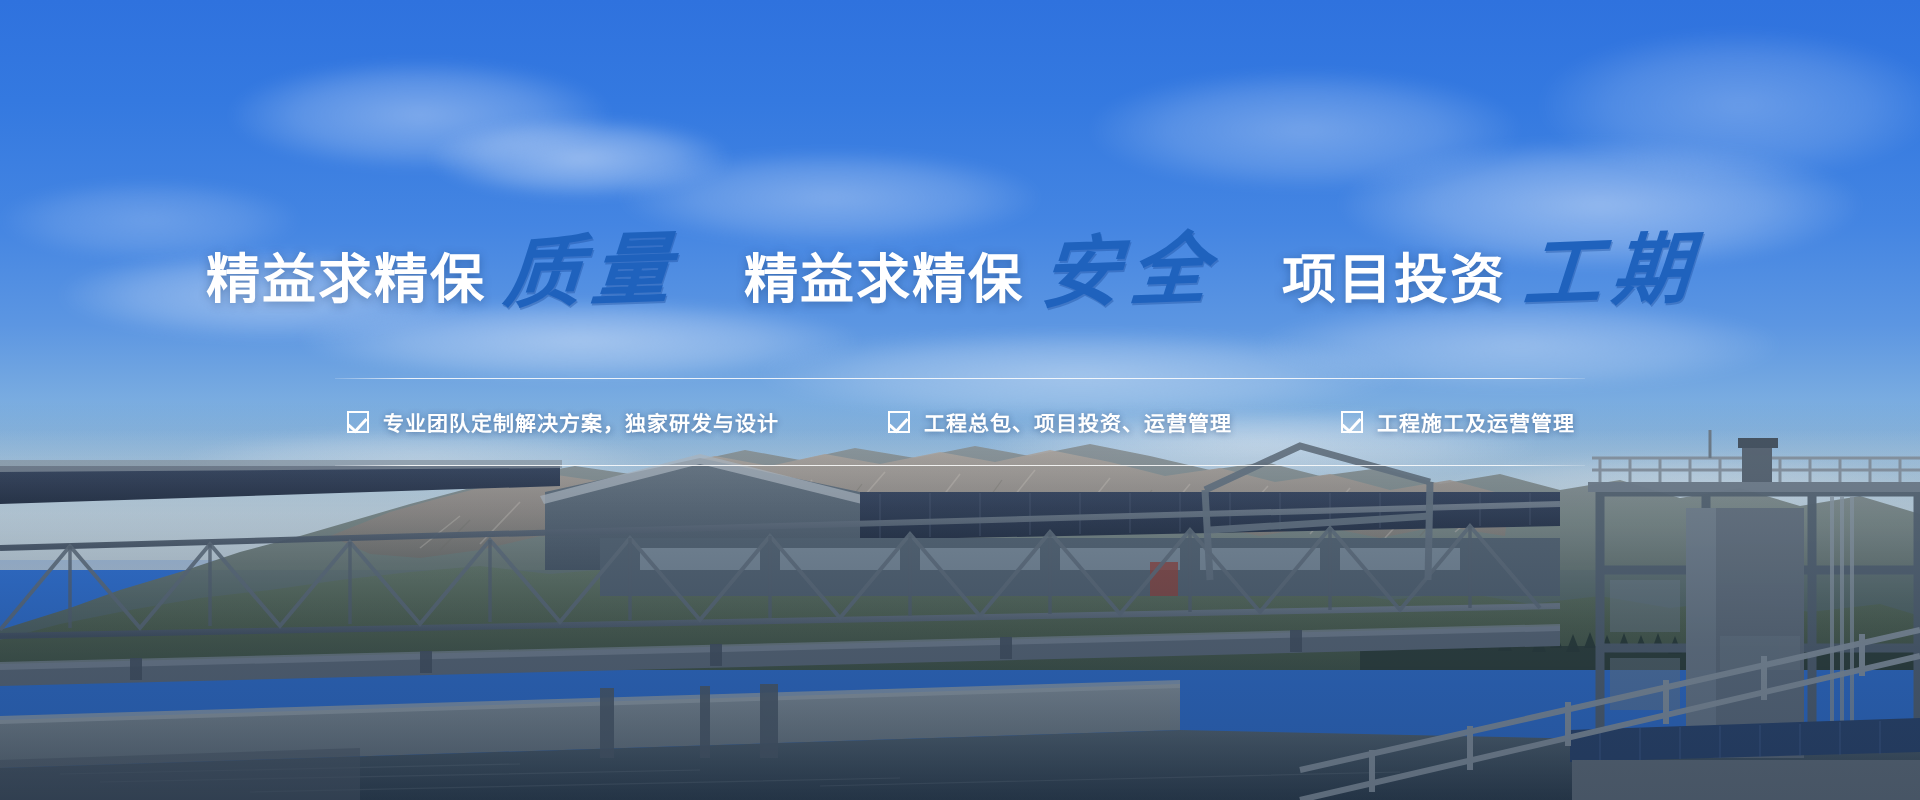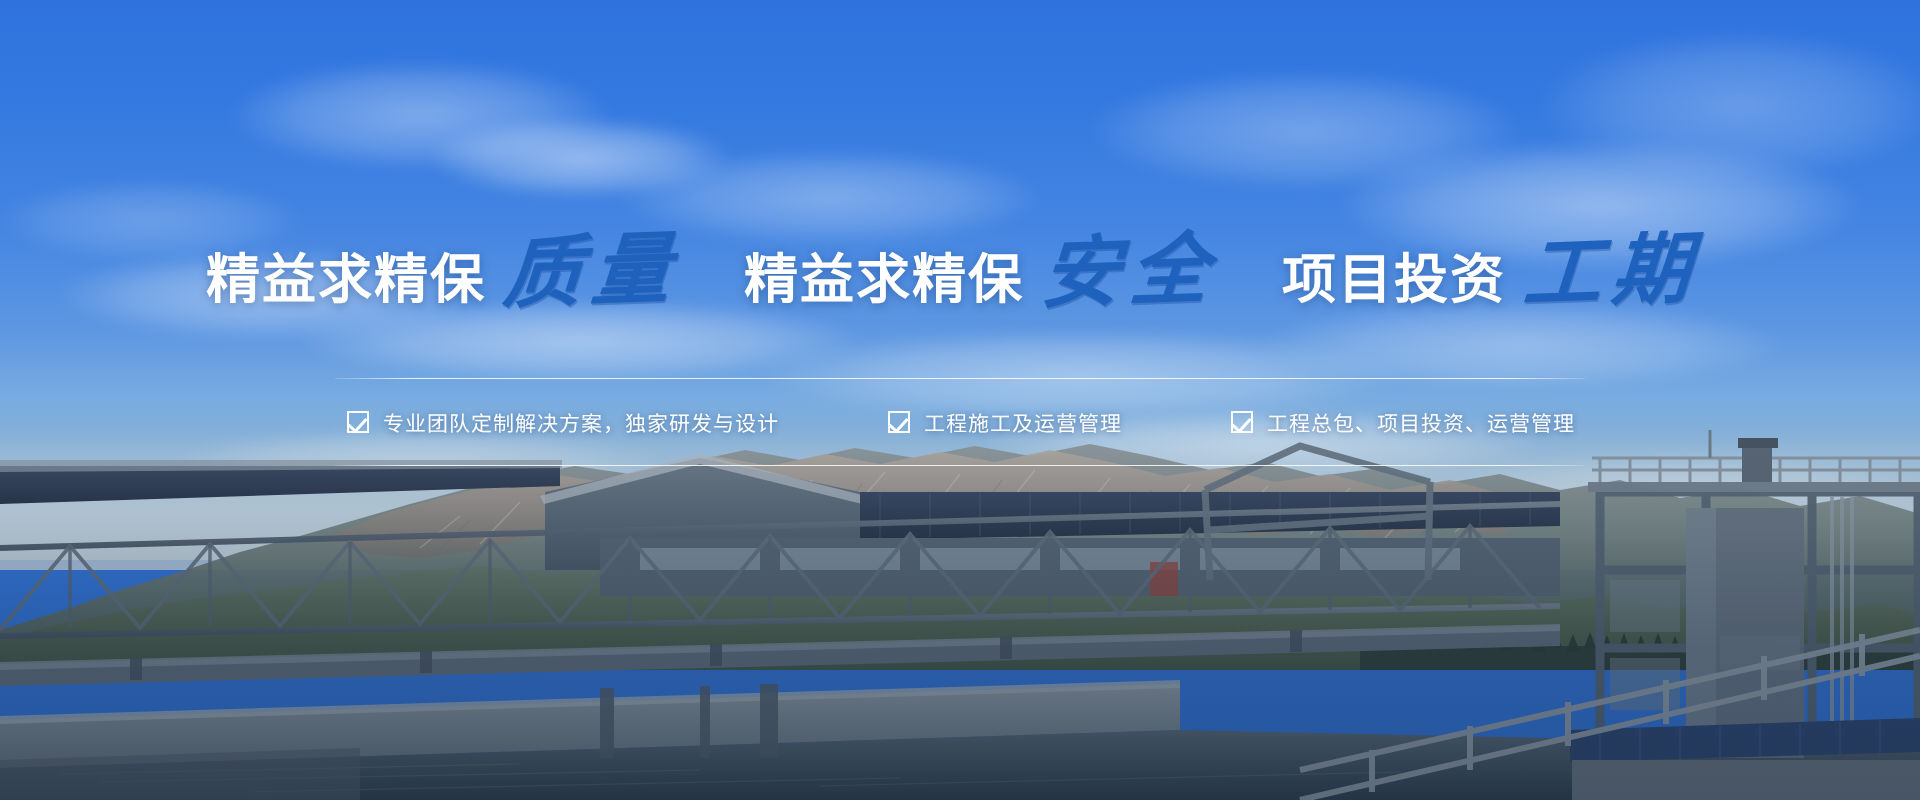--- a/index.html
+++ b/index.html
@@ -151,20 +151,21 @@
     display: flex;
     align-items: center;
     justify-content: space-between;
     height: 86px;
     padding: 0 10px 0 12px;
   }
   .feature {
     display: flex;
     align-items: center;
     gap: 14px;
+    font-weight: bold;
   }
   .chk {
     width: 22px; height: 22px;
     border: 2px solid #ffffff;
     position: relative;
     flex: 0 0 auto;
   }
   .chk::after {
     content: "";
     position: absolute;
@@ -451,27 +452,27 @@
 
       <div class="features">
 
         <div class="feature">
           <span class="chk"></span>
           <span class="feature-label">专业团队定制解决方案，独家研发与设计</span>
         </div>
 
         <div class="feature">
           <span class="chk"></span>
+          <span class="feature-label">工程总包、项目投资、运营管理</span>
+        </div>
+
+        <div class="feature">
+          <span class="chk"></span>
           <span class="feature-label">工程施工及运营管理</span>
         </div>
 
-        <div class="feature">
-          <span class="chk"></span>
-          <span class="feature-label">工程总包、项目投资、运营管理</span>
-        </div>
-
       </div>
 
       <div class="rule"></div>
     </div>
 
   </div>
 </div>
 
 </body></html>

